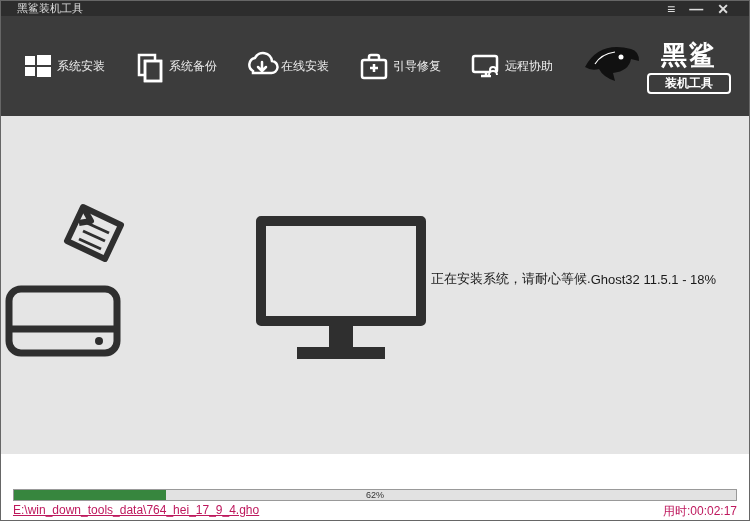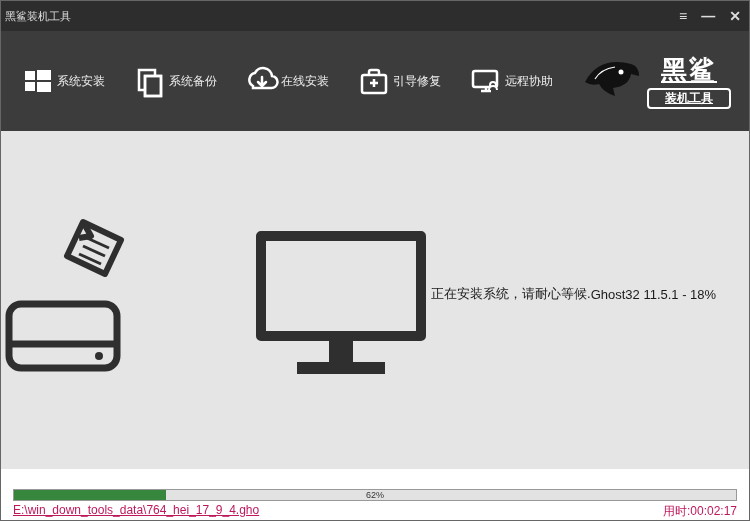--- a/index.html
+++ b/index.html
@@ -1,27 +1,27 @@
 <!DOCTYPE html>
 <html><head>
 <meta charset="utf-8">
 <style>
 * { margin: 0; padding: 0; box-sizing: border-box; font-family: "Microsoft YaHei", sans-serif; }
 body { width: 750px; height: 521px; background: #fff; overflow: hidden; border: 1px solid #666; position: relative; }
 
-.titlebar { height: 30px; background: #2d2d2d; display: flex; align-items: center; justify-content: space-between; padding: 0 4px; color: #ddd; font-size: 11px; }
+.titlebar { height: 15px; background: #2d2d2d; display: flex; align-items: center; justify-content: space-between; padding: 0 16px; color: #ddd; font-size: 11px; }
 .titlebar .controls { display: flex; gap: 14px; margin-right: 4px; }
 .titlebar .controls span { cursor: pointer; font-weight: bold; font-size: 14px; line-height: 14px; }
 
 .header { background: #3c3c3c; height: 100px; display: flex; align-items: center; padding: 0 18px; color: #fff; }
 .tabs { display: flex; gap: 26px; }
 .tab { display: flex; flex-direction: row; align-items: center; cursor: pointer; }
 .tab .iconbox { width: 38px; height: 38px; display: flex; align-items: center; justify-content: center; }
 .tab .label { font-size: 12px; color: #eee; }
-.logo { margin-left: auto; display: flex; align-items: center; gap: 4px; text-decoration: underline; }
+.logo { margin-left: auto; display: flex; align-items: center; gap: 4px; }
 .logo-text { display: flex; flex-direction: column; align-items: center; }
 .logo-text .big { font-size: 26px; font-weight: 900; color: #fff; letter-spacing: 2px; }
 .logo-text .small { font-size: 12px; color: #fff; border: 2px solid #fff; border-radius: 4px; padding: 0 16px; font-weight: bold; }
 
 .main { height: 338px; background: #e5e5e5; position: relative; display: flex; flex-direction: row; align-items: center; }
 .illus { display: flex; align-items: flex-end; justify-content: center; gap: 110px; margin-top: 40px; margin-bottom: 40px; height: 180px; }
 .status-line { font-size: 13px; color: #1a1a1a; margin-bottom: 12px; }
 
 .progress-area { position: absolute; left: 0; right: 0; bottom: 0; }
 .progress-bar { height: 12px; background: #e2e2e2; border: 1px solid #999; position: relative; margin: 0 12px; }

